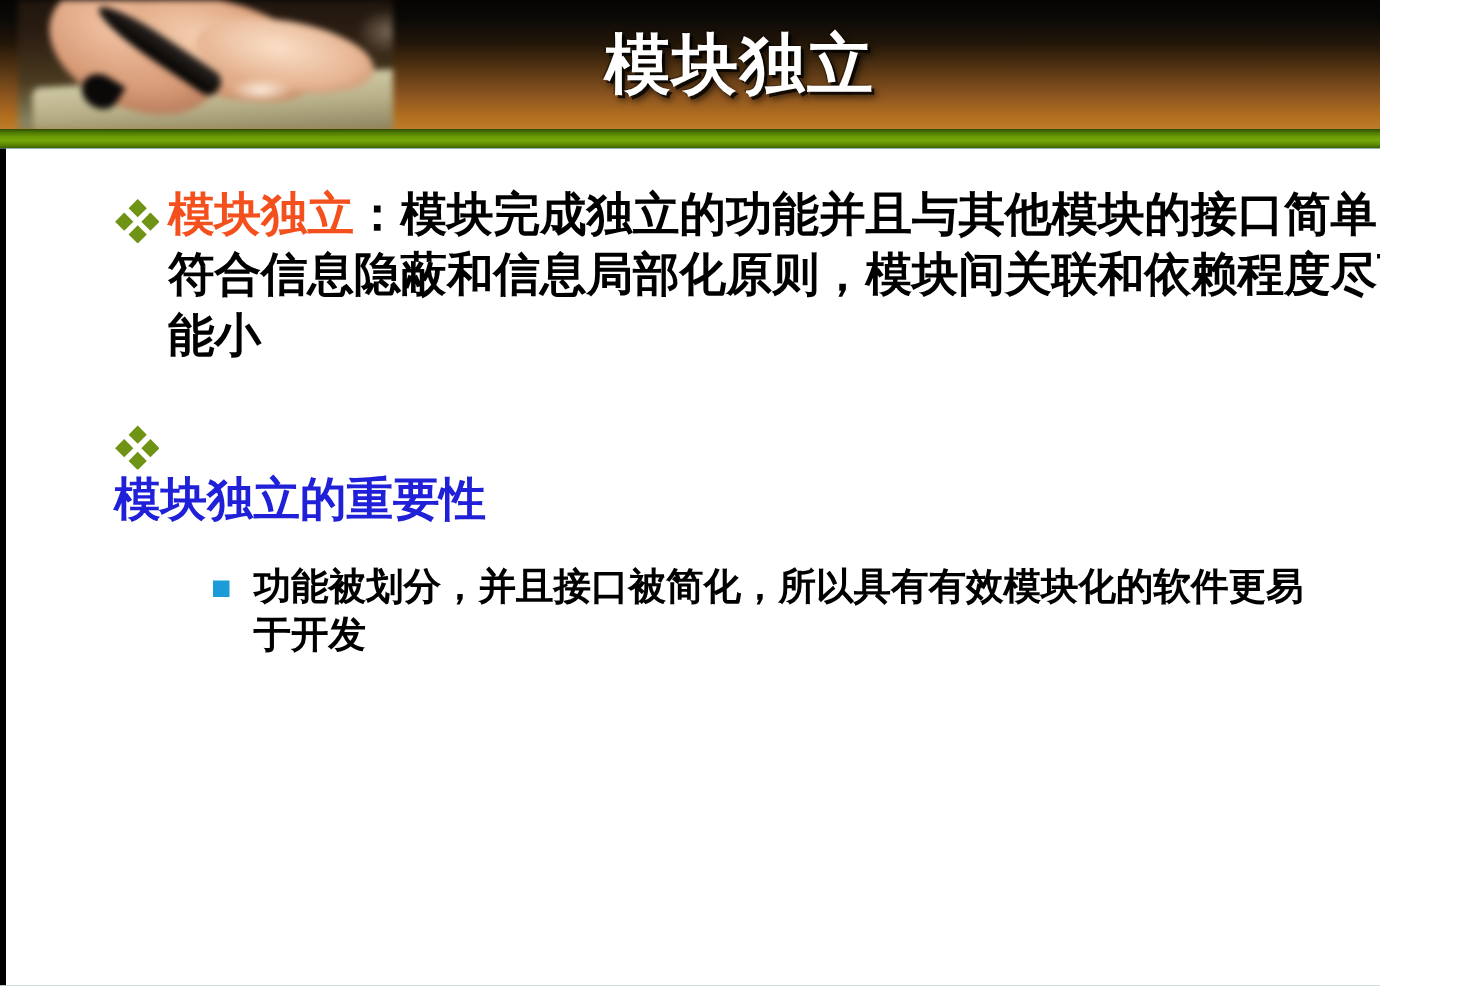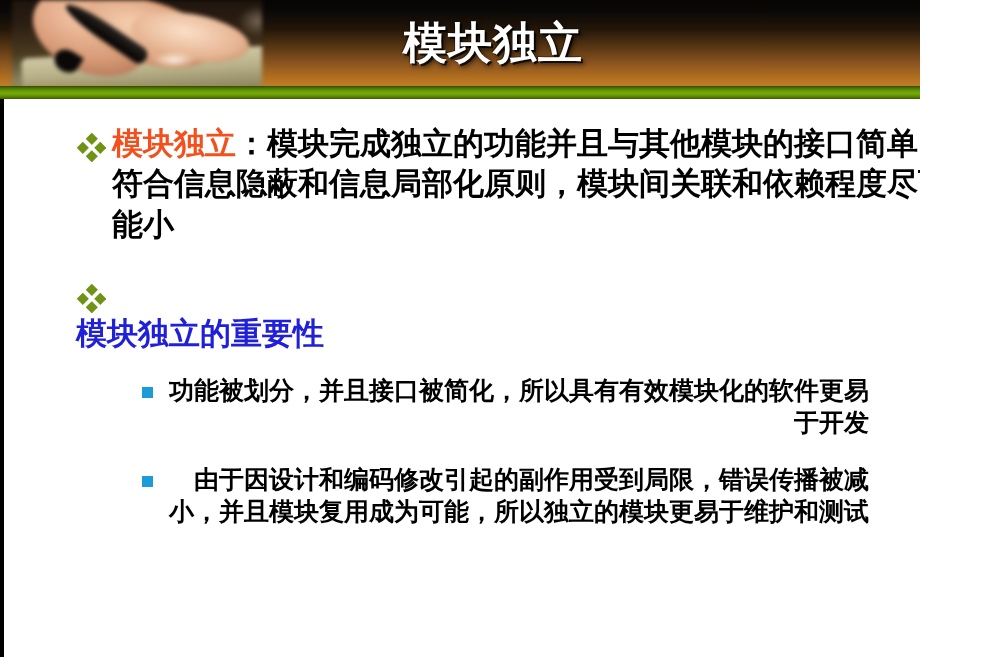--- a/index.html
+++ b/index.html
@@ -198,21 +198,20 @@
     color: #000000;
     letter-spacing: 0px;
   }
   .l1-text .hl-orange { color: #f4501e; }
   .l1-text .hl-blue   { color: #2020d8; }
 
   
   .sub-list {
     margin: 22px 0 4px 0;
     padding: 0;
-    text-align: right;
   }
   .bullet-l2 {
     display: flex;
     align-items: flex-start;
     margin: 0 0 0 128px;
   }
   .bullet-l2 + .bullet-l2 { margin-top: 26px; }
 
   .marker-square {
     flex: 0 0 auto;
@@ -291,23 +290,19 @@
         </div>
       </div>
 
       <div class="sub-list">
 
         <div class="bullet-l2">
           <span class="marker-square"></span>
           <div class="l2-text">功能被划分，并且接口被简化，所以具有有效模块化的软件更易于开发</div>
         </div>
 
-        <div class="bullet-l2">
-          <span class="marker-square"></span>
-          <div class="l2-text">由于因设计和编码修改引起的副作用受到局限，错误传播被减小，并且模块复用成为可能，所以独立的模块更易于维护和测试</div>
-        </div>
 
       </div>
 
     </div>
   </div>
 
 </div>
 
 </body></html>

